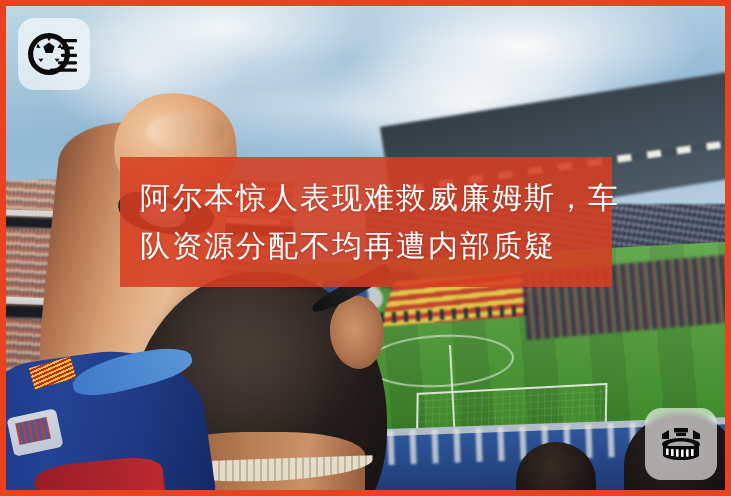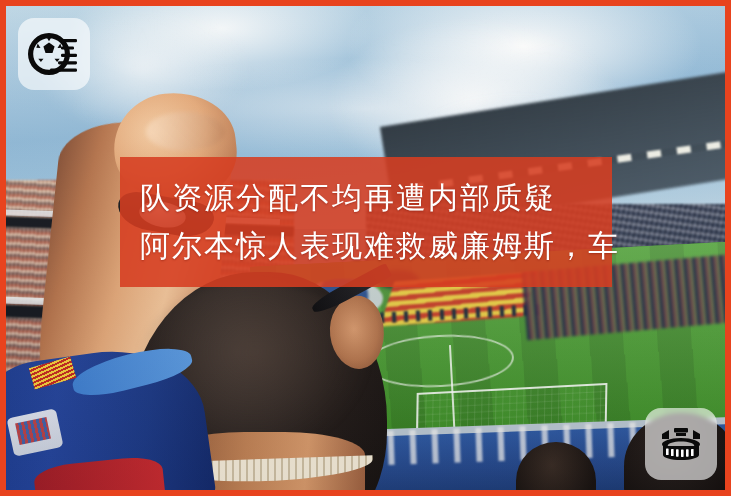--- a/index.html
+++ b/index.html
@@ -621,22 +621,22 @@
     <div class="badge-patch-in"></div>
     <div class="shirt-red"></div>
 
     <div class="person-mid-right"></div>
     <div class="person-right"></div>
 
     <div class="photo-grade"></div>
   </div>
 
   <div class="banner">
+    <div class="banner-line">阿尔本惊人表现难救威廉姆斯，车</div>
     <div class="banner-line">队资源分配不均再遭内部质疑</div>
-    <div class="banner-line">阿尔本惊人表现难救威廉姆斯，车</div>
   </div>
 
   <div class="badge badge-tl">
     <span>
       <svg width="52" height="46" viewBox="0 0 52 46">
         <g fill="#0a0a0a">
           <path d="M21 2a21 21 0 1 0 0 42 21 21 0 0 0 0-42zm0 5.2a15.8 15.8 0 1 1 0 31.6 15.8 15.8 0 0 1 0-31.6z"></path>
           <path d="M21 11.4l5.6 4.1-2.1 6.6h-7L15.4 15.5z"></path>
           <path d="M21 10.2l-2.2-3.6h4.4zM12.5 16.9l-4.2-.2 1.4-4.1zM29.5 16.9l4.2-.2-1.4-4.1zM15.5 27.7l-2.6 3.4-2.6-3.4zM26.5 27.7l2.6 3.4 2.6-3.4z"></path>
           <rect x="33" y="8" width="16" height="3.2" rx="1.3"></rect>

